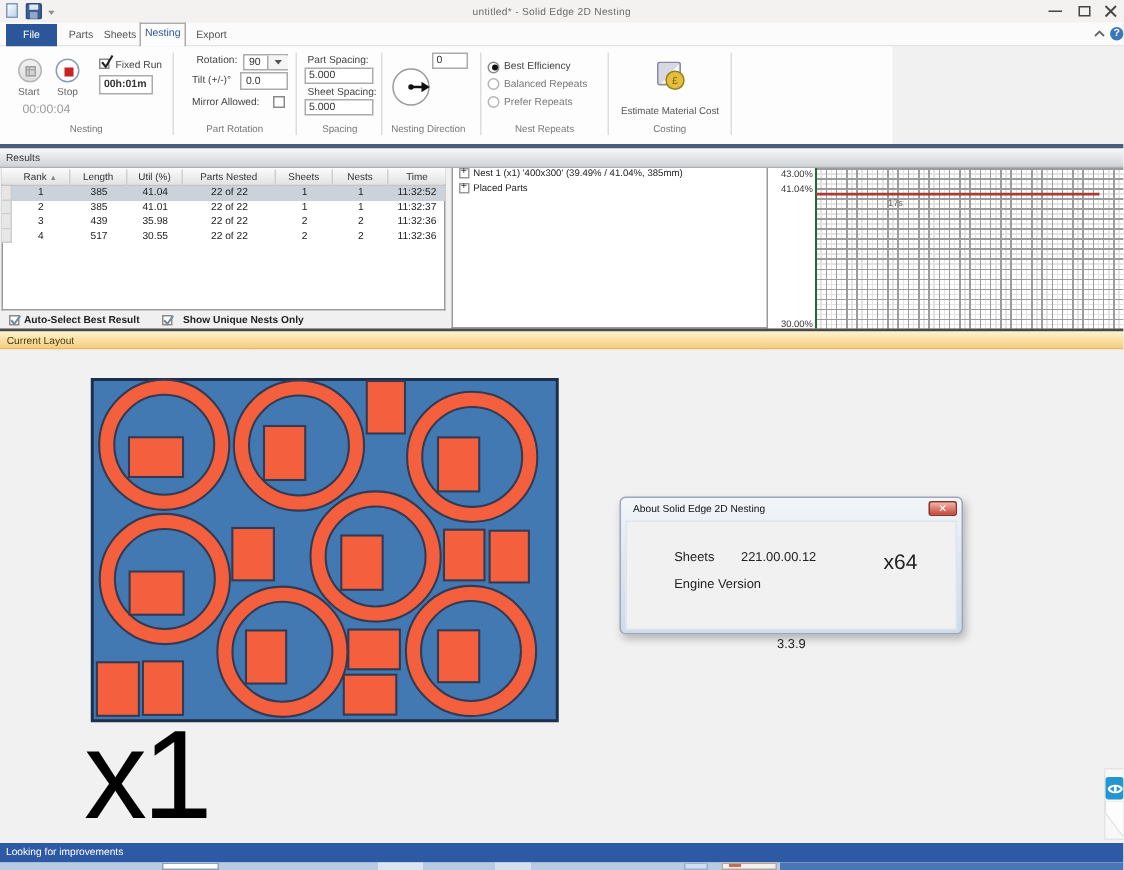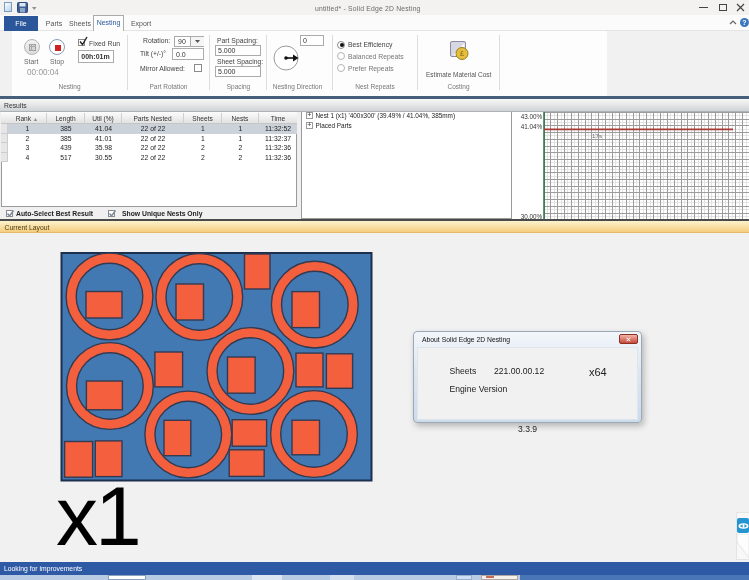--- a/index.html
+++ b/index.html
@@ -8,21 +8,21 @@
   .abs { position:absolute; }
   
   #titlebar { left:0; top:0; width:749px; height:15px; background:#f3f2f1; }
   #title-text { left:315px; top:4.5px; font-size:6.8px; color:#6b6b6b; letter-spacing:0.2px; }
   
   #tabrow { left:0; top:15px; width:749px; height:16px; background:#fbfbfb; border-bottom:1px solid #e4e4e4; }
   .tab { position:absolute; top:2px; height:14px; font-size:7px; color:#555; text-align:center; line-height:14px; }
   #tab-file { left:4px; top:1px; width:34px; height:15px; background:#2b579a; color:#fff; line-height:15px; }
   #tab-nesting { left:93px; top:0px; width:31px; height:16px; background:#fdfdfd; border:1px solid #ababab; border-bottom:none; color:#2b579a; }
   
-  #ribbon { left:12px; top:31px; width:595px; height:65px; background:#fdfdfd; }
+  #ribbon { left:0; top:31px; width:595px; height:65px; background:#fdfdfd; }
   .gsep { position:absolute; top:4px; width:1px; height:55px; background:#dddddd; }
   .glabel { position:absolute; top:52px; font-size:6.5px; color:#777; text-align:center; }
   .rlabel { position:absolute; font-size:6.8px; color:#444; }
   .rbox { position:absolute; background:#fff; border:1px solid #ababab; font-size:7px; color:#333; }
   
   #res-line { left:0; top:96px; width:749px; height:3px; background:#46607c; }
   #res-header { left:0; top:99px; width:749px; height:13px; background:linear-gradient(#f8f8f8,#d0d3d6); border-bottom:1px solid #aeb2b6; }
   #res-body { left:0; top:112px; width:749px; height:107px; background:#f0f0f0; }
   
   #cl-line { left:0; top:219px; width:749px; height:1.5px; background:#4a4a4a; }
@@ -298,21 +298,21 @@
     </g>
   </svg>
   <div class="abs" style="left:56px;top:474px;font-size:84px;color:#000;line-height:1;letter-spacing:-3px;">x1</div>
 
   <div class="abs" id="dlg" style="left:413px;top:330.5px;width:229px;height:92px;background:linear-gradient(#f2f6fa 0%,#dde7f1 45%,#cddbea 100%);border:1px solid #9aa8b8;border-radius:4px;box-shadow:2px 3px 6px rgba(0,0,0,0.25);">
     <div class="abs" style="left:8px;top:4px;font-size:6.8px;color:#111;">About Solid Edge 2D Nesting</div>
     <div class="abs" style="left:205px;top:2.5px;width:19px;height:10px;background:linear-gradient(#f2b5a8,#c6493a);border:1px solid #8e2f23;border-radius:2px;color:#fff;font-size:7px;text-align:center;line-height:9px;">✕</div>
     <div class="abs" style="left:3px;top:15px;width:221px;height:73px;background:#f1f1f1;border:1px solid #dde5ee;"></div>
     <div class="abs" style="left:35.5px;top:34px;font-size:8.6px;color:#222;">Sheets</div>
     <div class="abs" style="left:80px;top:34px;font-size:8.6px;color:#222;">221.00.00.12</div>
-    <div class="abs" style="left:175px;top:34px;font-size:11px;color:#222;">x64</div>
+    <div class="abs" style="left:175px;top:34px;font-size:14px;color:#222;">x64</div>
     <div class="abs" style="left:35.5px;top:52.5px;font-size:8.6px;color:#222;">Engine Version</div>
     <div class="abs" style="left:104px;top:52.5px;font-size:8.6px;color:#222;margin-top:40px;">3.3.9</div>
   </div>
 
   <div class="abs" style="left:736px;top:512px;width:13px;height:48px;background:#f8f8f8;border:1px solid #e4e4e4;border-right:none;"></div>
   <div class="abs" style="left:737px;top:518px;width:12px;height:15px;background:#2595d2;border-radius:2px;"></div>
   <svg class="abs" style="left:738px;top:521.5px;" width="11" height="8" viewBox="0 0 11 8">
     <ellipse cx="5.5" cy="4" rx="5" ry="2.8" fill="#fff"></ellipse>
     <path d="M1.8 4 L4.6 2.2 V5.8 Z M9.2 4 L6.4 2.2 V5.8 Z" fill="#2595d2"></path>
   </svg>

